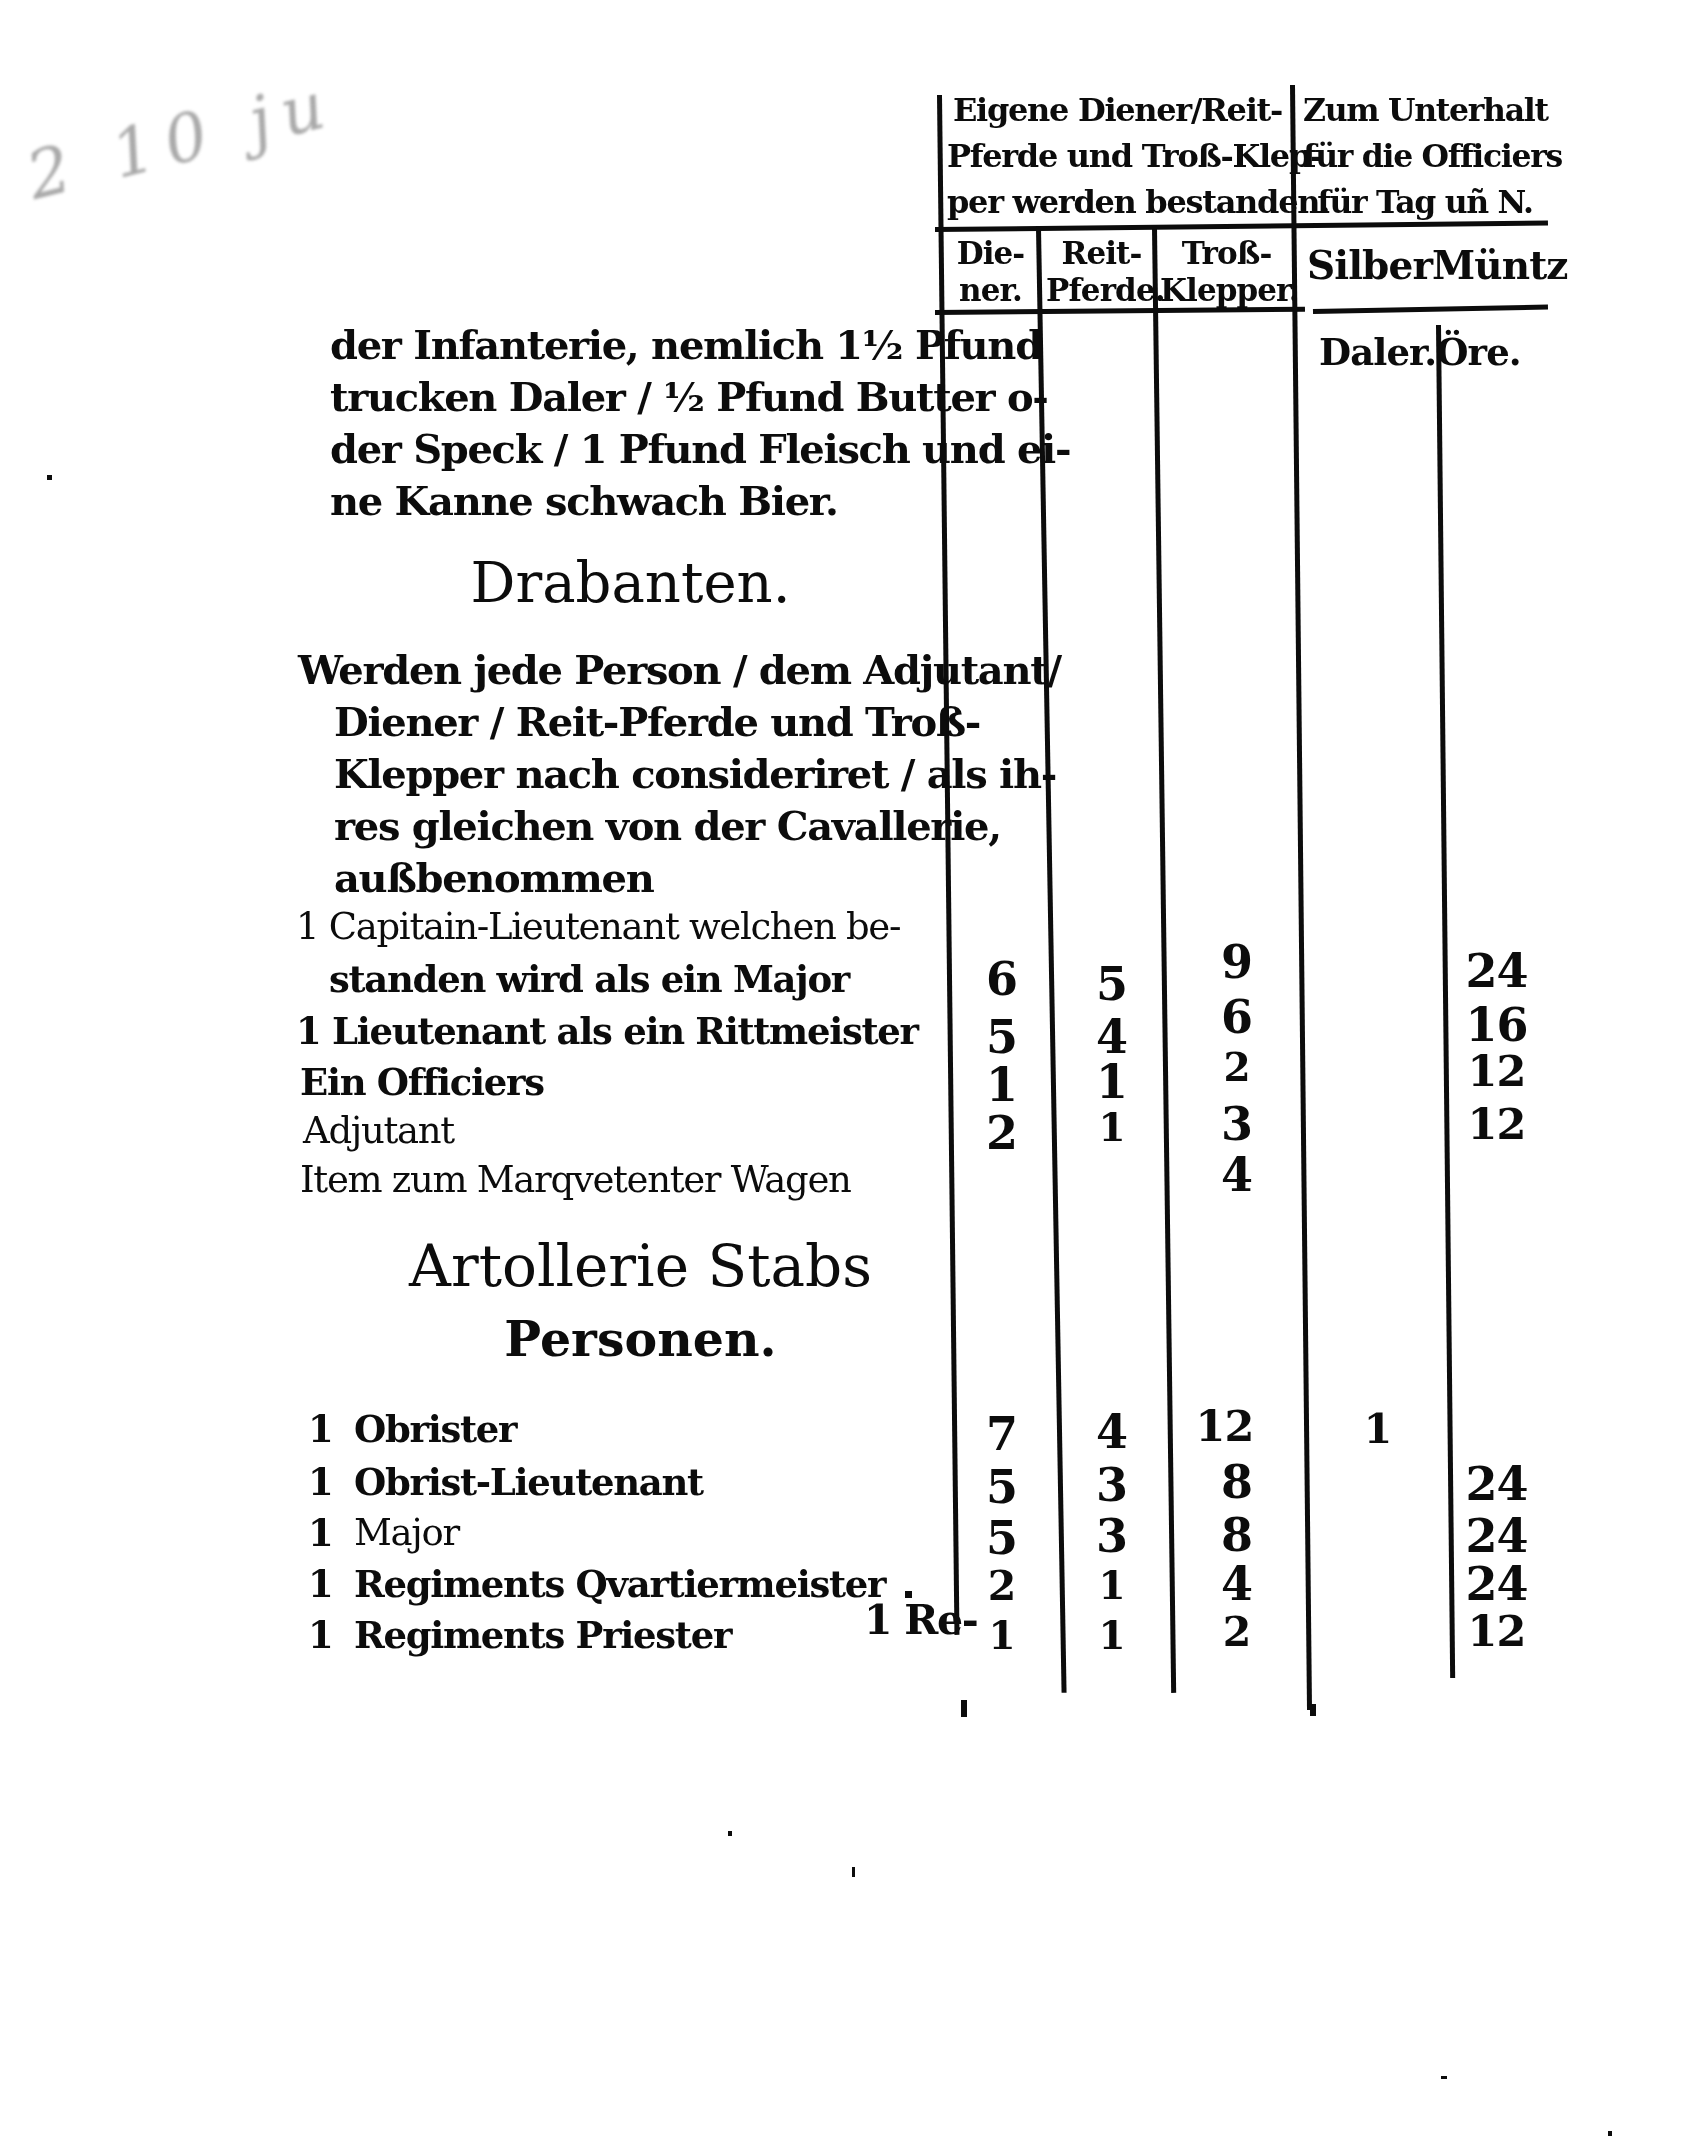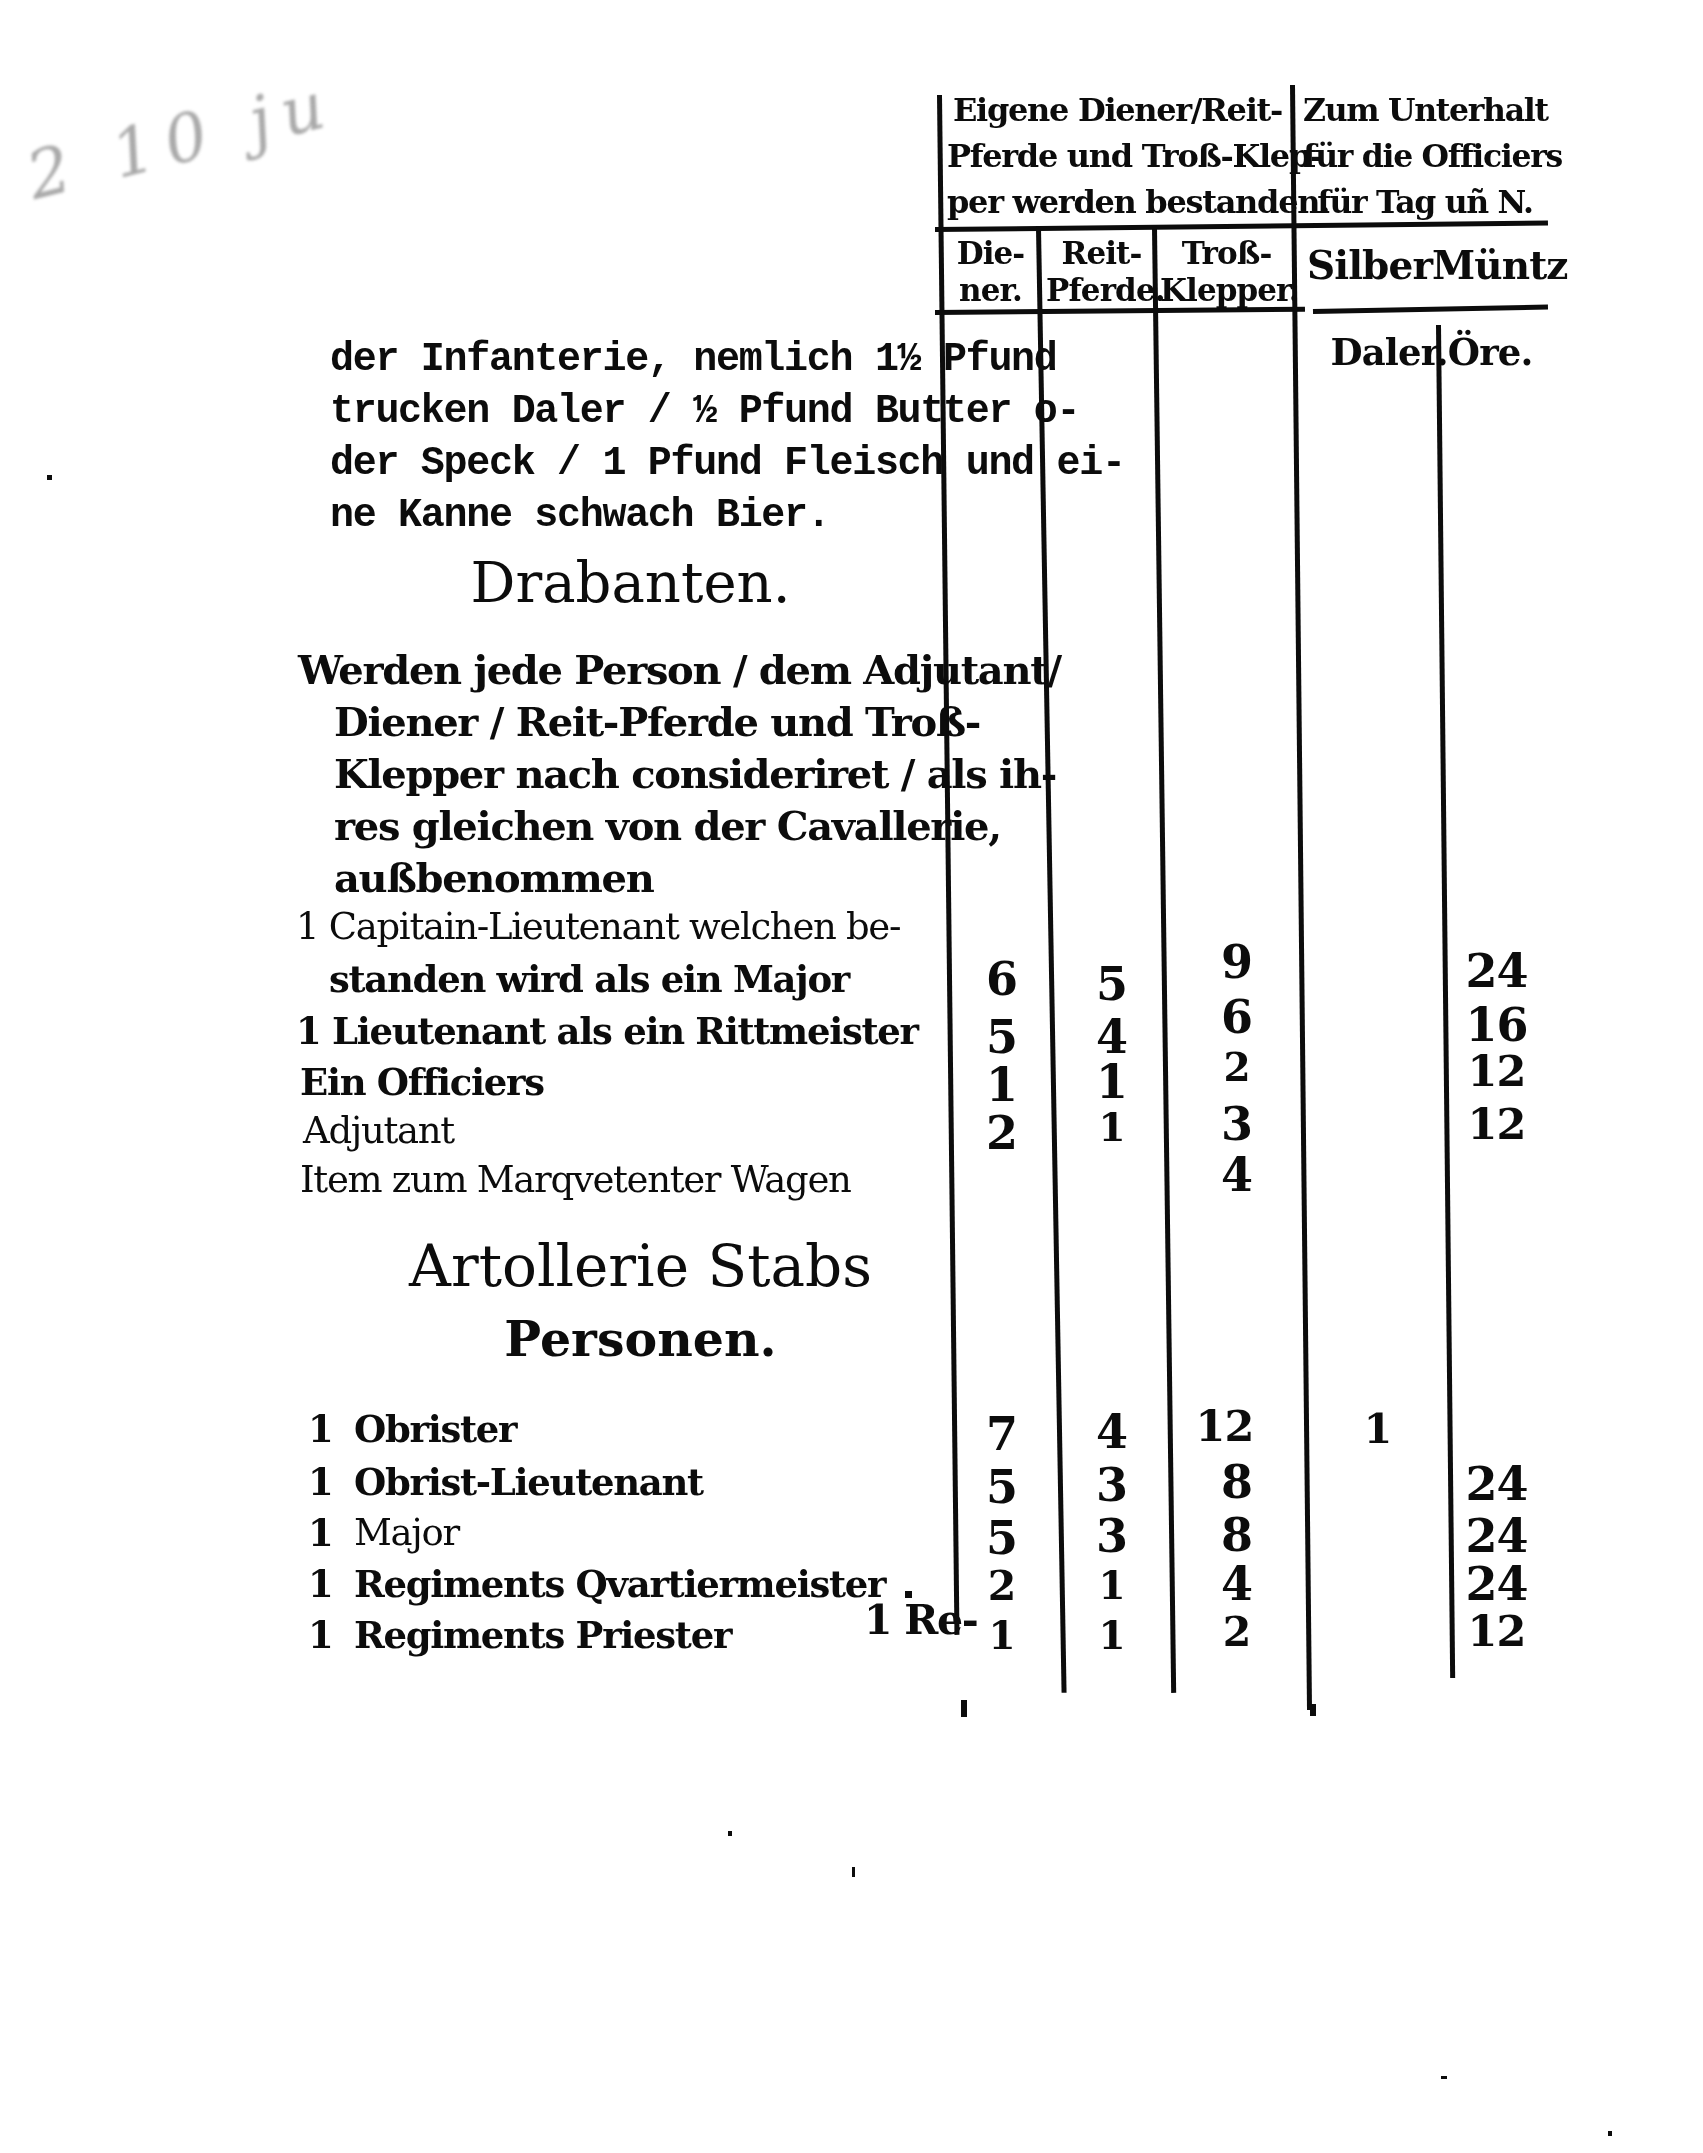--- a/index.html
+++ b/index.html
@@ -66,26 +66,26 @@
   <div class="abs subhdr" style="left:1046px;top:235px;width:111px;">
     <div>Reit-</div>
     <div>Pferde.</div>
   </div>
   <div class="abs subhdr" style="left:1160px;top:235px;width:133px;">
     <div>Troß-</div>
     <div>Klepper.</div>
   </div>
   <div class="abs frak" style="left:1307px;top:242px;width:240px;font-size:39px;letter-spacing:-0.9px;text-align:center;white-space:nowrap;">SilberMüntz</div>
 
-  <div class="abs frak" style="left:1319px;top:330px;width:225px;font-size:37px;letter-spacing:-0.9px;display:flex;justify-content:center;">
+  <div class="abs frak" style="left:1319px;top:330px;width:225px;font-size:37px;letter-spacing:-0.9px;display:flex;justify-content:flex-start;">
     <span>Daler.</span>
     <span>Öre.</span>
   </div>
 
-  <div class="abs para frak" style="left:330px;top:334px;font-family:Liberation Mono, monospace;">
+  <div class="abs para frak" style="left:330px;top:319px;">
     <div>der Infanterie, nemlich 1½ Pfund</div>
     <div>trucken Daler / ½ Pfund Butter o-</div>
     <div>der Speck / 1 Pfund Fleisch und ei-</div>
     <div>ne Kanne schwach Bier.</div>
   </div>
 
   <div class="abs heading roman" style="left:392px;top:550px;width:477px;font-size:56px;">Drabanten.</div>
 
   <div class="abs para frak" style="left:298px;top:644px;">
     <div>Werden jede Person / dem Adjutant/</div>

